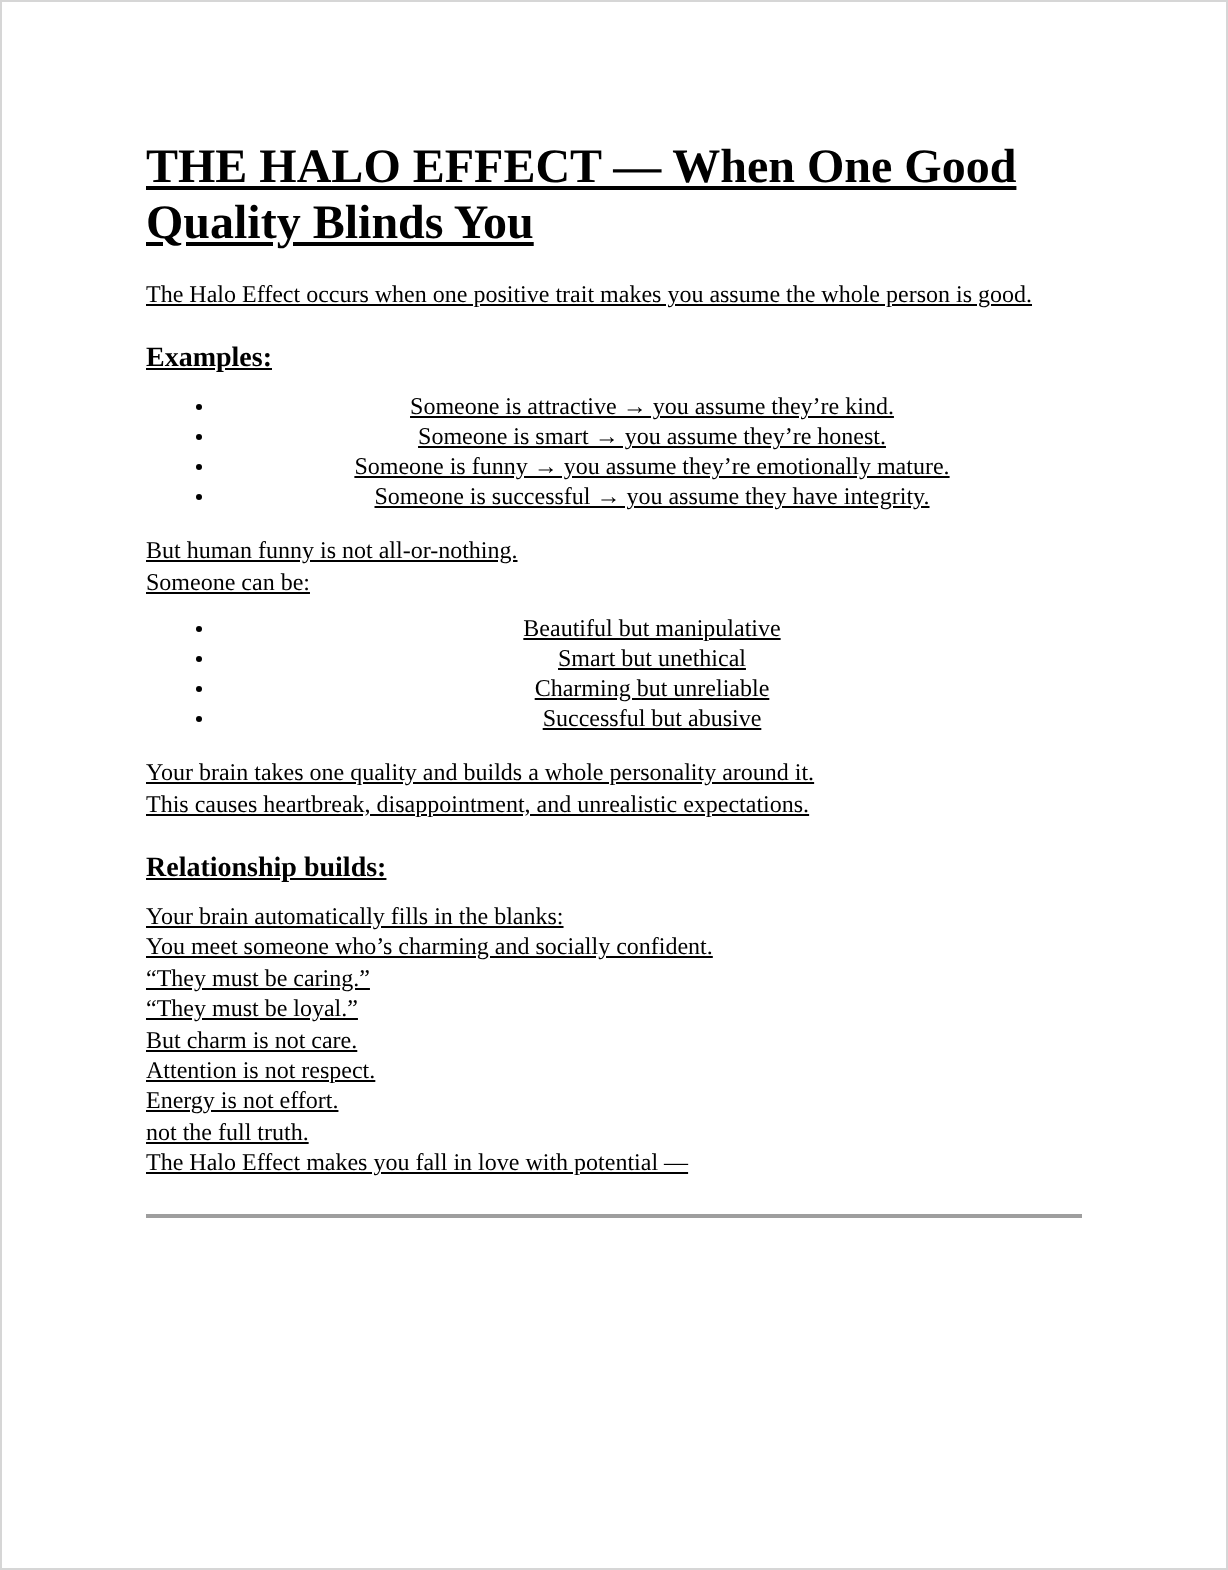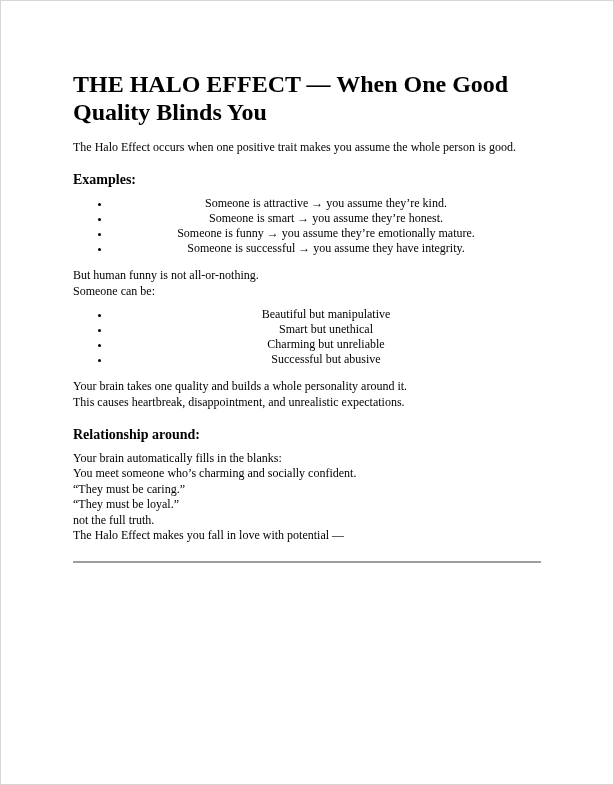--- a/index.html
+++ b/index.html
@@ -8,21 +8,21 @@
     height: 785px;
     box-sizing: border-box;
     background: #ffffff;
     border: 1px solid #d6d6d6;
     font-family: "Liberation Serif", "DejaVu Serif", serif;
     font-size: 12px;
     line-height: 15px;
     color: #000000;
     overflow: hidden;
   }
-  .content { padding: 69px 72px 0 72px; }
+  .content { padding: 69px 72px 0 72px; text-decoration: underline; }
   h1 {
     font-size: 24px;
     line-height: 28px;
     font-weight: bold;
     margin: 0 0 14px 0;
   }
   p { margin: 1px 0; }
   h3 {
     font-size: 14px;
     line-height: 17px;
@@ -68,32 +68,37 @@
       <li>Beautiful but manipulative</li>
       <li>Smart but unethical</li>
       <li>Charming but unreliable</li>
       <li>Successful but abusive</li>
     </ul>
 
     <p>Your brain takes one quality and builds a whole personality around it.</p>
 
     <p>This causes heartbreak, disappointment, and unrealistic expectations.</p>
 
-    <h3>Relationship around:</h3>
+    <h3>Relationship builds:</h3>
 
     <p>
       <span class="line" style="display:block">Your brain automatically fills in the blanks:</span>
       <span class="line" style="display:block">You meet someone who’s charming and socially confident.</span>
     </p>
 
     <p>
       <span class="line" style="display:block">“They must be caring.”</span>
       <span class="line" style="display:block">“They must be loyal.”</span>
     </p>
 
+    <p>
+      <span class="line" style="display:block">But charm is not care.</span>
+      <span class="line" style="display:block">Attention is not respect.</span>
+      <span class="line" style="display:block">Energy is not effort.</span>
+    </p>
 
     <p>
       <span class="line" style="display:block">not the full truth.</span>
       <span class="line" style="display:block">The Halo Effect makes you fall in love with potential —</span>
     </p>
 
     <hr class="footer-rule">
 
   </div>
 </div>

